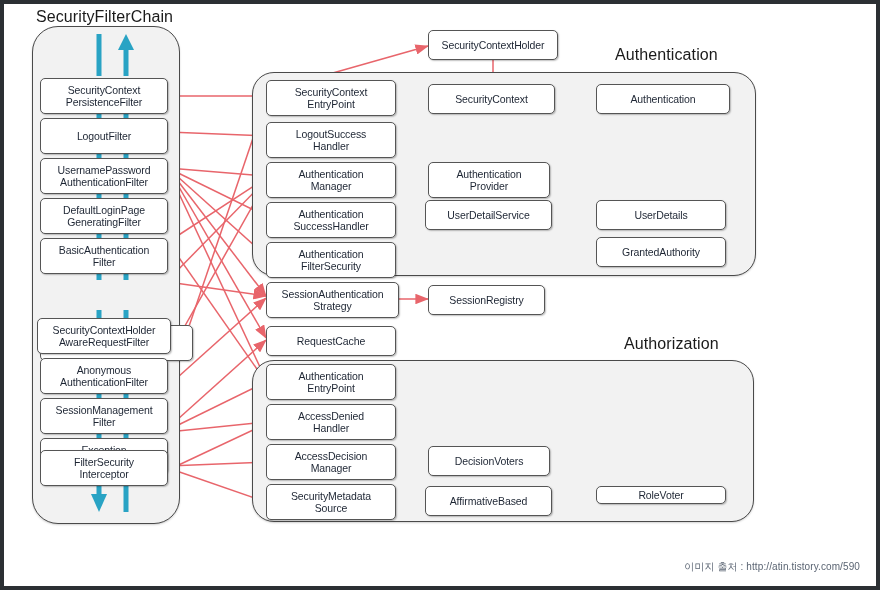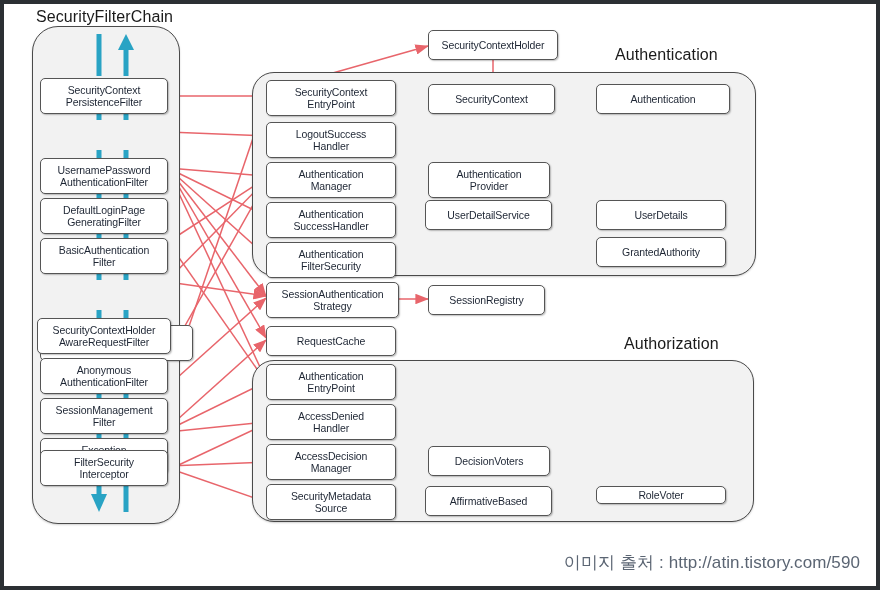--- a/index.html
+++ b/index.html
@@ -57,21 +57,21 @@
     box-shadow:1px 1px 1.5px rgba(0,0,0,.25);
     padding:0 3px;
   }
   .node span{display:block;}
   
   .flowline{position:absolute;z-index:4;}
   
   #footer{
     position:absolute;
     right:16px;bottom:12px;
-    font-size:17px;
+    font-size:10px;
     color:#5b6573;
     letter-spacing:.1px;
     z-index:7;
     white-space:nowrap;
   }
 </style>
 </head>
 <body>
 
 <div id="canvas">
@@ -173,20 +173,25 @@
       <path d="M164,466 L262,420"></path>
     </g>
   </svg>
 
   <div class="node" style="left:36px;top:74px;width:128px;height:36px;">
     <div>
         <span>SecurityContext</span>
          <span>PersistenceFilter</span>
       </div>
   </div>
+  <div class="node" style="left:36px;top:114px;width:128px;height:36px;">
+    <div>
+        <span>LogoutFilter</span>
+      </div>
+  </div>
   <div class="node" style="left:36px;top:154px;width:128px;height:36px;">
     <div>
         <span>UsernamePassword</span>
          <span>AuthenticationFilter</span>
       </div>
   </div>
   <div class="node" style="left:36px;top:194px;width:128px;height:36px;">
     <div>
         <span>DefaultLoginPage</span>
          <span>GeneratingFilter</span>

